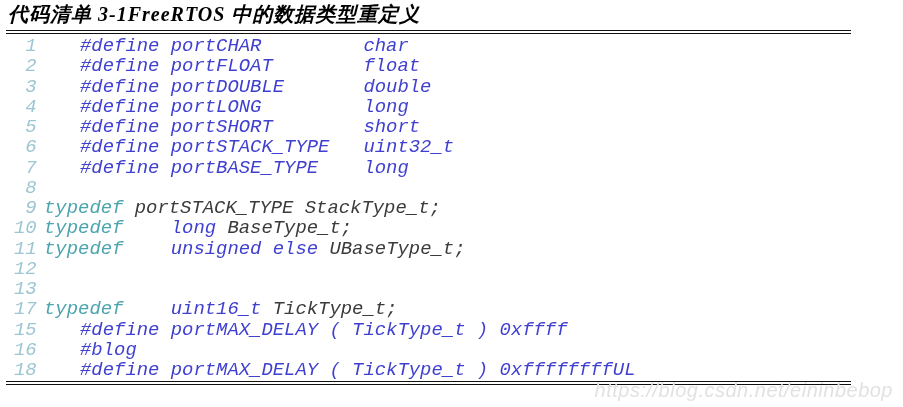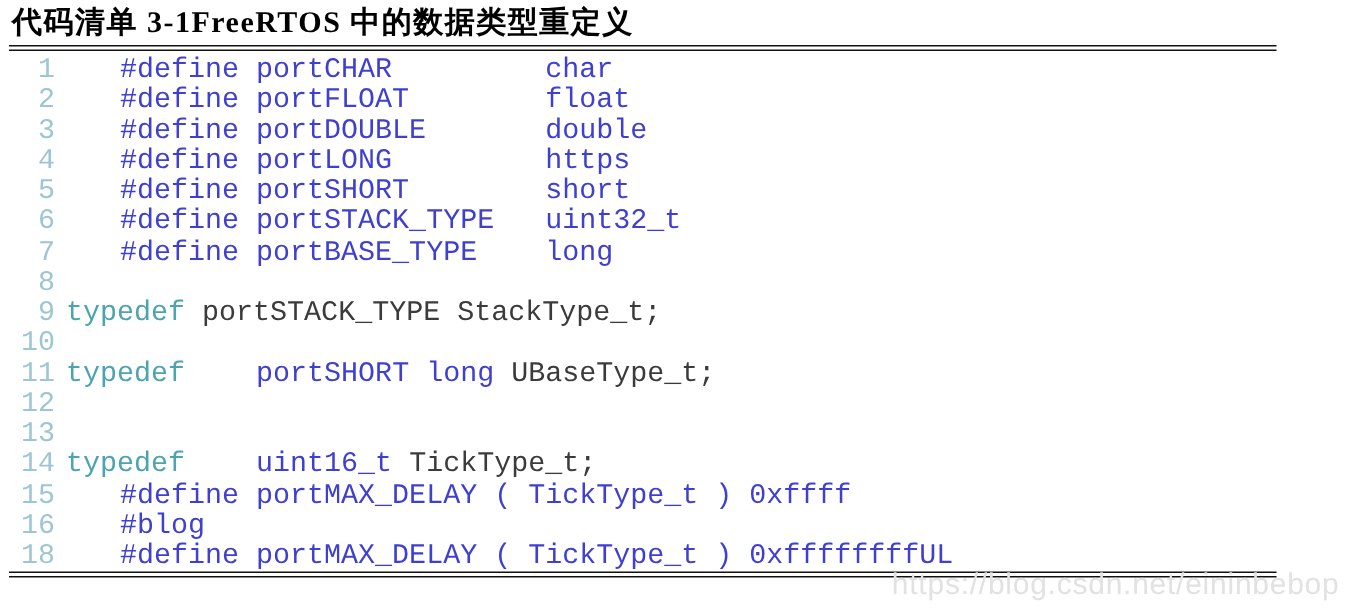--- a/index.html
+++ b/index.html
@@ -3,20 +3,21 @@
 <meta charset="utf-8">
 <style>
   html, body { margin: 0; padding: 0; background: #ffffff; }
   .page {
     position: relative;
     width: 903px;
     height: 407px;
     background: #ffffff;
     overflow: hidden;
     font-family: "Liberation Sans", sans-serif;
+    font-style: italic;
   }
   .title {
     position: absolute;
     left: 8px;
     top: 1px;
     margin: 0;
     font-family: "Liberation Serif", "DejaVu Serif", serif;
     font-weight: bold;
     font-size: 20px;
     letter-spacing: 1px;
@@ -70,31 +71,31 @@
 <body>
 
 <div class="page">
   <h1 class="title">代码清单 3-1FreeRTOS 中的数据类型重定义</h1>
 
   <div class="codeblock">
     <div class="code-lines" id="code-lines">
         <div class="code-line"><span class="ln">1</span><span class="code-text"><span class="seg-blue">#define portCHAR         char</span></span></div>
         <div class="code-line"><span class="ln">2</span><span class="code-text"><span class="seg-blue">#define portFLOAT        float</span></span></div>
         <div class="code-line"><span class="ln">3</span><span class="code-text"><span class="seg-blue">#define portDOUBLE       double</span></span></div>
-        <div class="code-line"><span class="ln">4</span><span class="code-text"><span class="seg-blue">#define portLONG         https</span></span></div>
+        <div class="code-line"><span class="ln">4</span><span class="code-text"><span class="seg-blue">#define portLONG         long</span></span></div>
         <div class="code-line"><span class="ln">5</span><span class="code-text"><span class="seg-blue">#define portSHORT        short</span></span></div>
         <div class="code-line"><span class="ln">6</span><span class="code-text"><span class="seg-blue">#define portSTACK_TYPE   uint32_t</span></span></div>
         <div class="code-line"><span class="ln">7</span><span class="code-text"><span class="seg-blue">#define portBASE_TYPE    long</span></span></div>
         <div class="code-line"><span class="ln">8</span><span class="code-text"></span></div>
         <div class="code-line"><span class="ln">9</span><span class="code-text"><span class="seg-teal">typedef</span><span class="seg-dark"> portSTACK_TYPE StackType_t;</span></span></div>
-        <div class="code-line"><span class="ln">10</span></div>
-        <div class="code-line"><span class="ln">11</span><span class="code-text"><span class="seg-teal">typedef</span><span class="seg-blue"> portSHORT long</span><span class="seg-dark"> UBaseType_t;</span></span></div>
+        <div class="code-line"><span class="ln">10</span><span class="code-text"><span class="seg-teal">typedef</span><span class="seg-blue"> long</span><span class="seg-dark"> BaseType_t;</span></span></div>
+        <div class="code-line"><span class="ln">11</span><span class="code-text"><span class="seg-teal">typedef</span><span class="seg-blue"> unsigned else</span><span class="seg-dark"> UBaseType_t;</span></span></div>
         <div class="code-line"><span class="ln">12</span><span class="code-text"></span></div>
         <div class="code-line"><span class="ln">13</span></div>
-        <div class="code-line"><span class="ln">14</span><span class="code-text"><span class="seg-teal">typedef</span><span class="seg-blue"> uint16_t</span><span class="seg-dark"> TickType_t;</span></span></div>
+        <div class="code-line"><span class="ln">17</span><span class="code-text"><span class="seg-teal">typedef</span><span class="seg-blue"> uint16_t</span><span class="seg-dark"> TickType_t;</span></span></div>
         <div class="code-line"><span class="ln">15</span><span class="code-text"><span class="seg-blue">#define portMAX_DELAY ( TickType_t ) 0xffff</span></span></div>
         <div class="code-line"><span class="ln">16</span><span class="code-text"><span class="seg-blue">#blog</span></span></div>
         <div class="code-line"><span class="ln">18</span><span class="code-text"><span class="seg-blue">#define portMAX_DELAY ( TickType_t ) 0xffffffffUL</span></span></div>
       </div>
   </div>
 
   <div class="watermark">https://blog.csdn.net/eininbebop</div>
 </div>
 
 </body></html>

